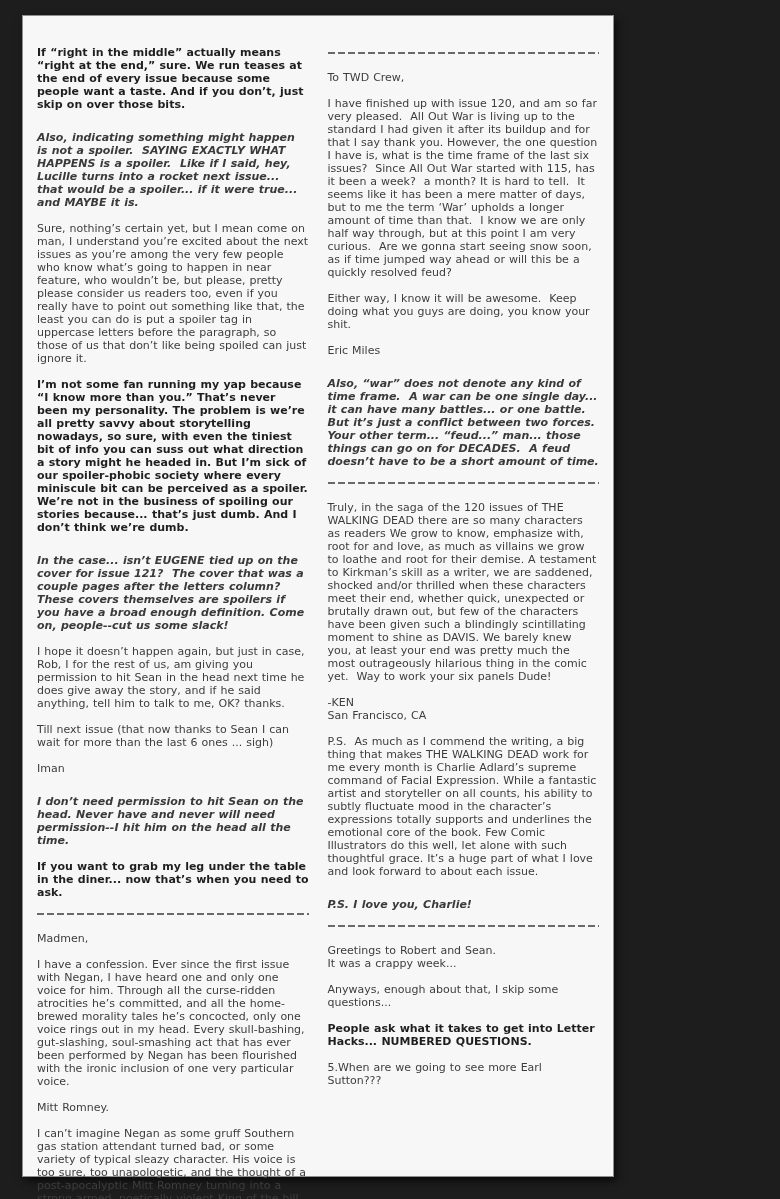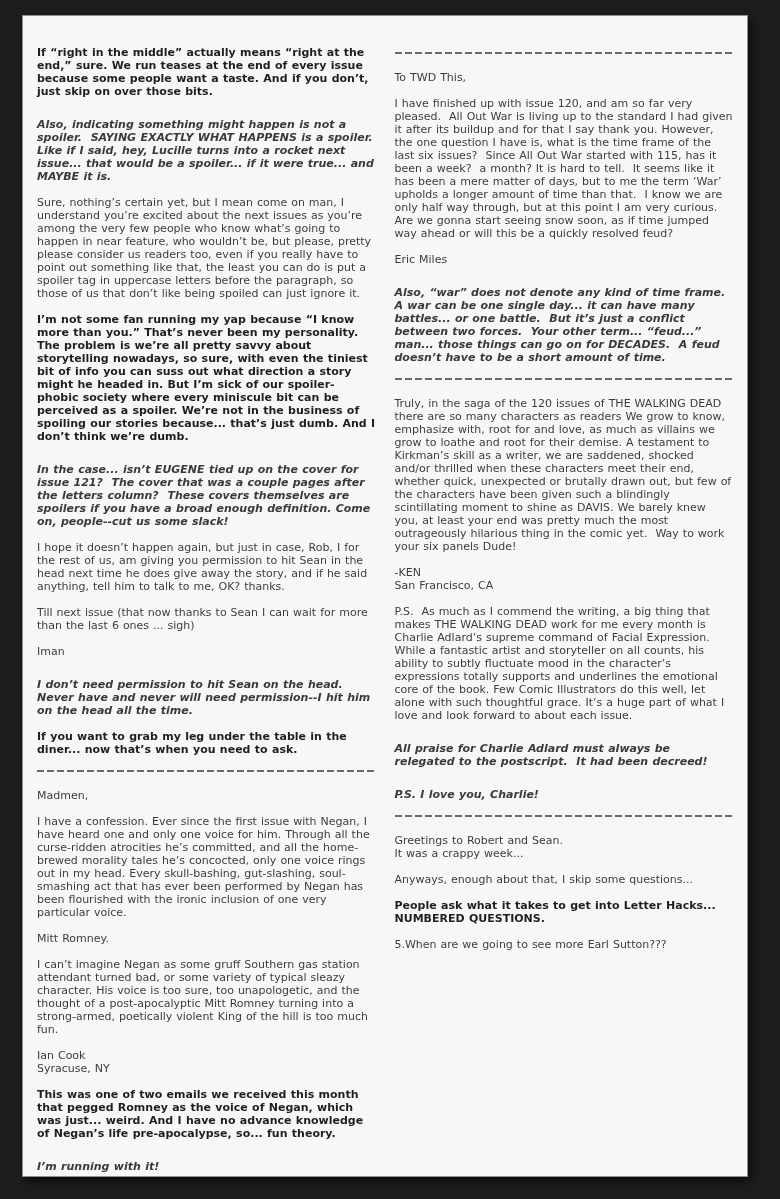--- a/index.html
+++ b/index.html
@@ -7,21 +7,21 @@
     padding: 0;
     width: 780px;
     height: 1199px;
     background: #1d1d1d;
     overflow: hidden;
   }
   .page {
     position: absolute;
     left: 22px;
     top: 15px;
-    width: 726px;
+    width: 592px;
     height: 1162px;
     box-sizing: border-box;
     background: #f7f7f7;
     border: 1px solid #8f8f8f;
     box-shadow: 3px 4px 8px rgba(0,0,0,0.65);
     padding: 30px 14px 2px 14px;
     display: flex;
     gap: 19px;
   }
   .col {
@@ -76,30 +76,30 @@
       <p class="block regular">I have a confession. Ever since the first issue with Negan, I have heard one and only one voice for him. Through all the curse-ridden atrocities he’s committed, and all the home-brewed morality tales he’s concocted, only one voice rings out in my head. Every skull-bashing, gut-slashing, soul-smashing act that has ever been performed by Negan has been flourished with the ironic inclusion of one very particular voice.</p>
       <p class="block regular">Mitt Romney.</p>
       <p class="block regular">I can’t imagine Negan as some gruff Southern gas station attendant turned bad, or some variety of typical sleazy character. His voice is too sure, too unapologetic, and the thought of a post-apocalyptic Mitt Romney turning into a strong-armed, poetically violent King of the hill is too much fun.</p>
       <p class="block regular">Ian Cook
 Syracuse, NY</p>
       <p class="block bold">This was one of two emails we received this month that pegged Romney as the voice of Negan, which was just... weird. And I have no advance knowledge of Negan’s life pre-apocalypse, so... fun theory.</p>
       <p class="block bold-italic">I’m running with it!</p>
     </div>
   <div class="col">
       <div class="separator"></div>
-      <p class="block regular">To TWD This,</p>
+      <p class="block regular">To TWD Crew,</p>
       <p class="block regular">I have finished up with issue 120, and am so far very pleased.  All Out War is living up to the standard I had given it after its buildup and for that I say thank you. However, the one question I have is, what is the time frame of the last six issues?  Since All Out War started with 115, has it been a week?  a month? It is hard to tell.  It seems like it has been a mere matter of days, but to me the term ‘War’ upholds a longer amount of time than that.  I know we are only half way through, but at this point I am very curious.  Are we gonna start seeing snow soon, as if time jumped way ahead or will this be a quickly resolved feud?</p>
+      <p class="block regular">Either way, I know it will be awesome.  Keep doing what you guys are doing, you know your shit.</p>
       <p class="block regular">Eric Miles</p>
       <p class="block bold-italic">Also, “war” does not denote any kind of time frame.  A war can be one single day... it can have many battles... or one battle.  But it’s just a conflict between two forces.  Your other term... “feud...” man... those things can go on for DECADES.  A feud doesn’t have to be a short amount of time.</p>
       <div class="separator"></div>
       <p class="block regular">Truly, in the saga of the 120 issues of THE WALKING DEAD there are so many characters as readers We grow to know, emphasize with, root for and love, as much as villains we grow to loathe and root for their demise. A testament to Kirkman’s skill as a writer, we are saddened, shocked and/or thrilled when these characters meet their end, whether quick, unexpected or brutally drawn out, but few of the characters have been given such a blindingly scintillating moment to shine as DAVIS. We barely knew you, at least your end was pretty much the most outrageously hilarious thing in the comic yet.  Way to work your six panels Dude!</p>
       <p class="block regular">-KEN
 San Francisco, CA</p>
       <p class="block regular">P.S.  As much as I commend the writing, a big thing that makes THE WALKING DEAD work for me every month is Charlie Adlard’s supreme command of Facial Expression. While a fantastic artist and storyteller on all counts, his ability to subtly fluctuate mood in the character’s expressions totally supports and underlines the emotional core of the book. Few Comic Illustrators do this well, let alone with such thoughtful grace. It’s a huge part of what I love and look forward to about each issue.</p>
-      <p class="block bold-italic">All praise for Charlie Adlard must always be relegated to the postscript.  It had been decreed!</p>
       <p class="block bold-italic">P.S. I love you, Charlie!</p>
       <div class="separator"></div>
       <p class="block regular">Greetings to Robert and Sean.
 It was a crappy week...</p>
       <p class="block regular">Anyways, enough about that, I skip some questions...</p>
       <p class="block bold">People ask what it takes to get into Letter Hacks... NUMBERED QUESTIONS.</p>
       <p class="block regular">5.When are we going to see more Earl Sutton???</p>
     </div>
 </div>
 

